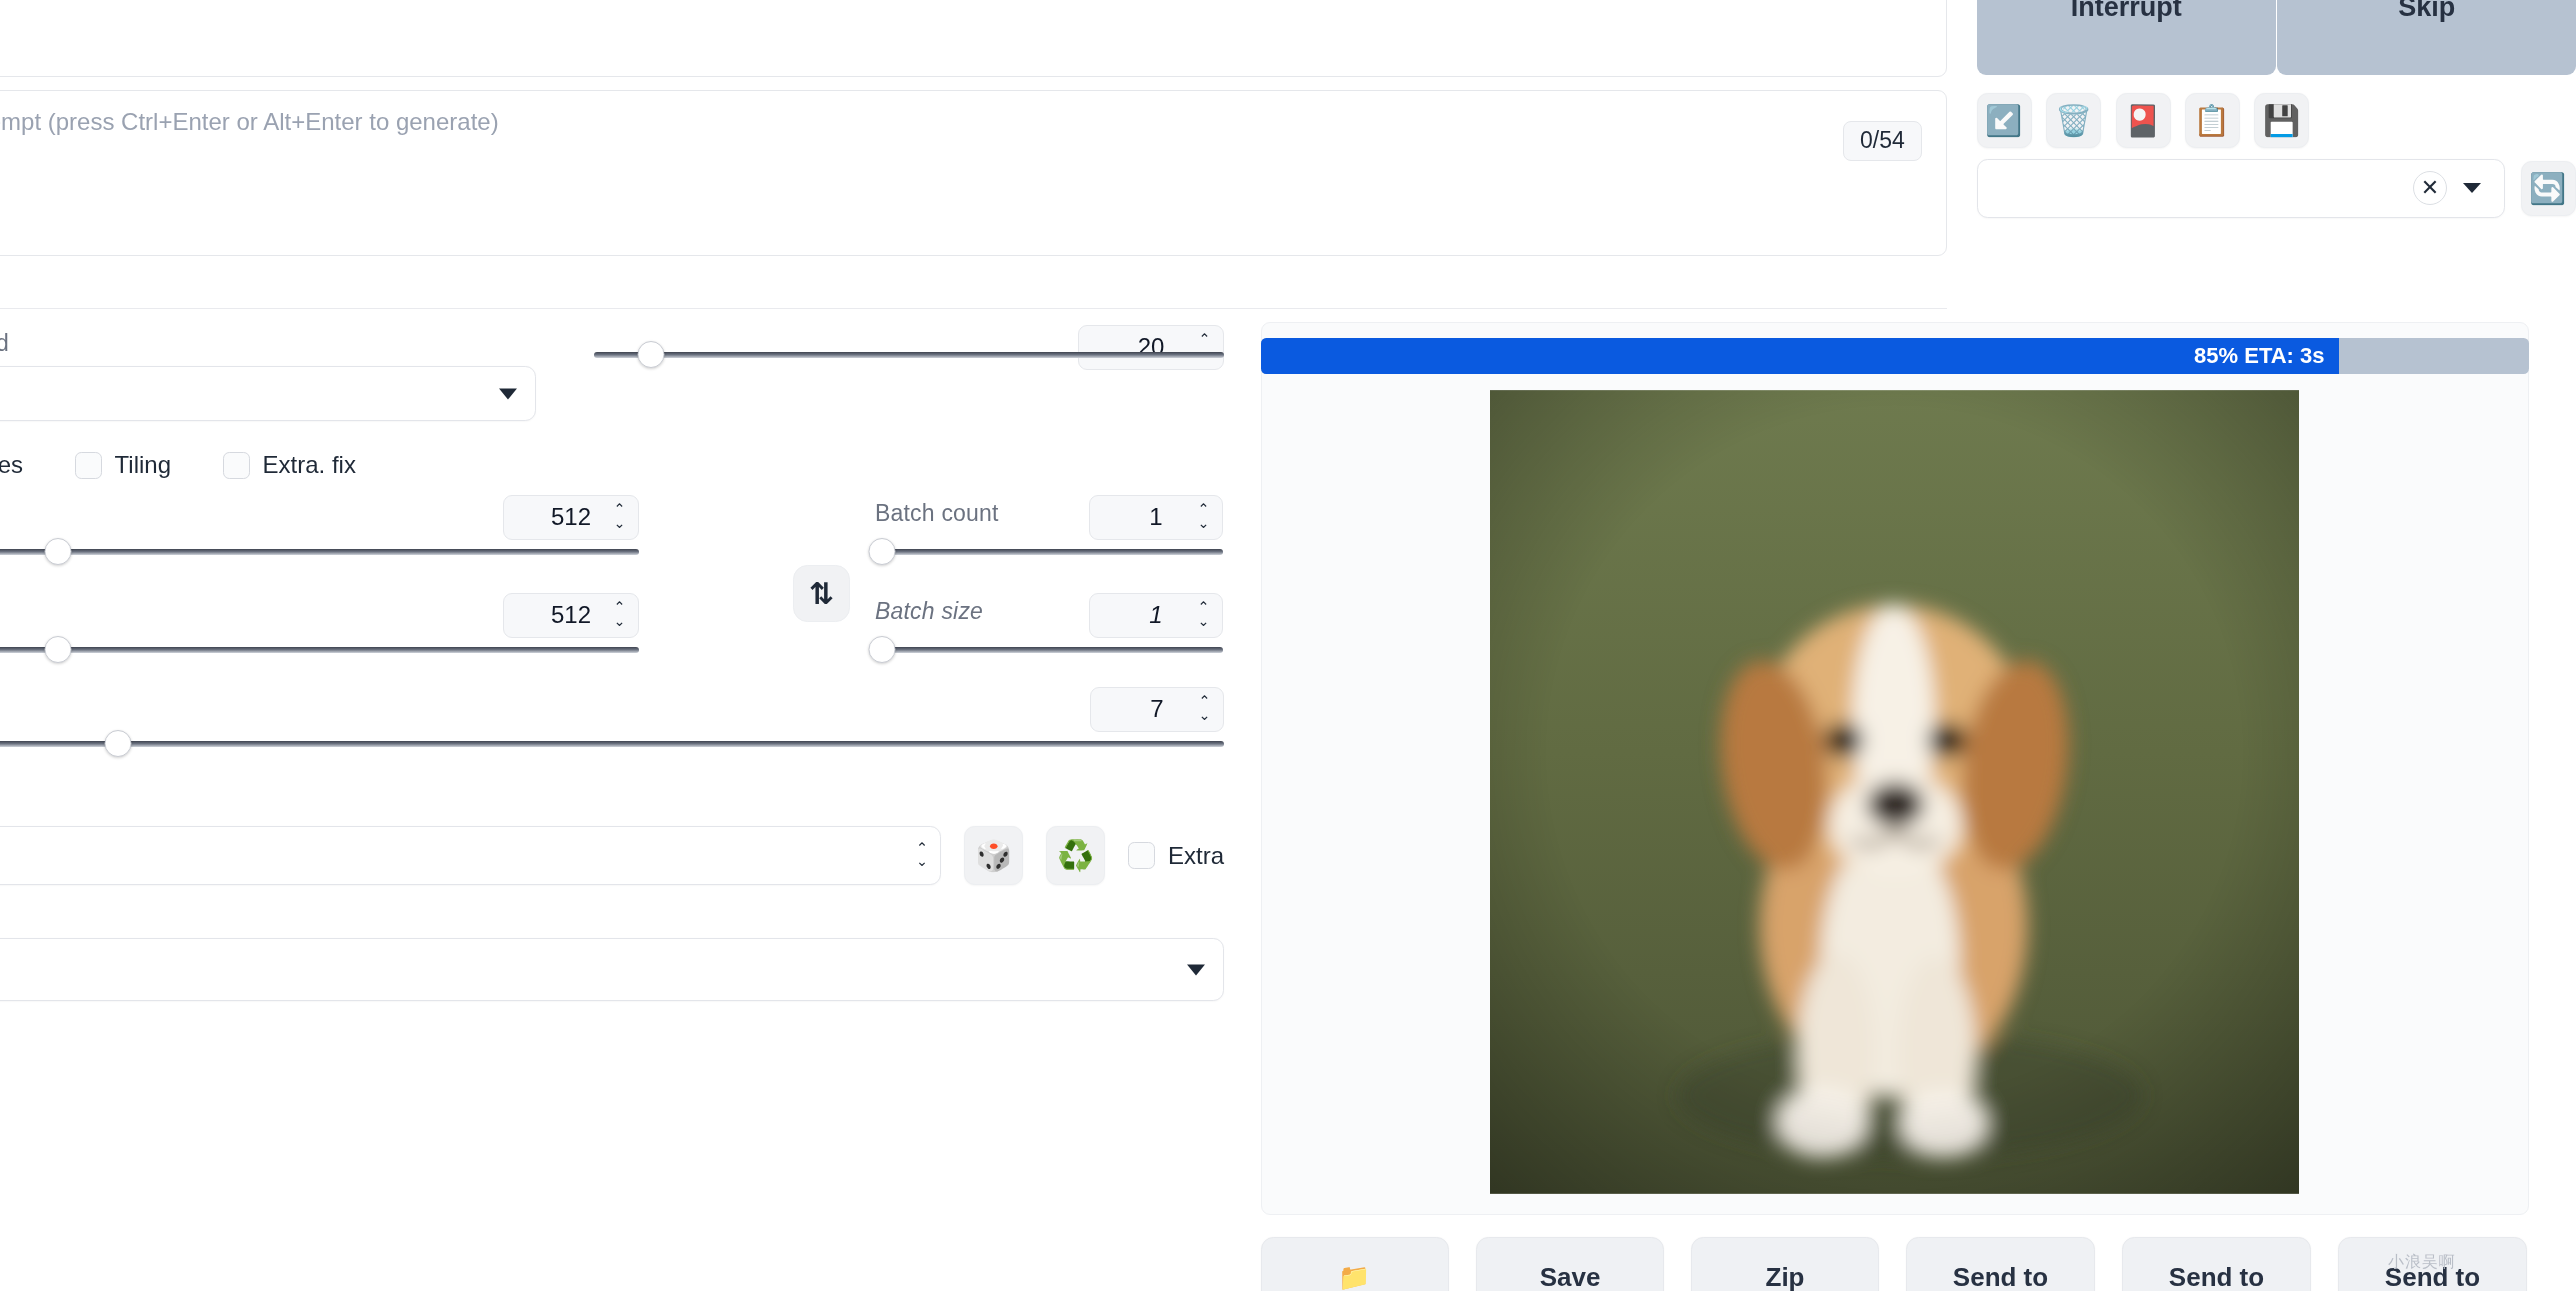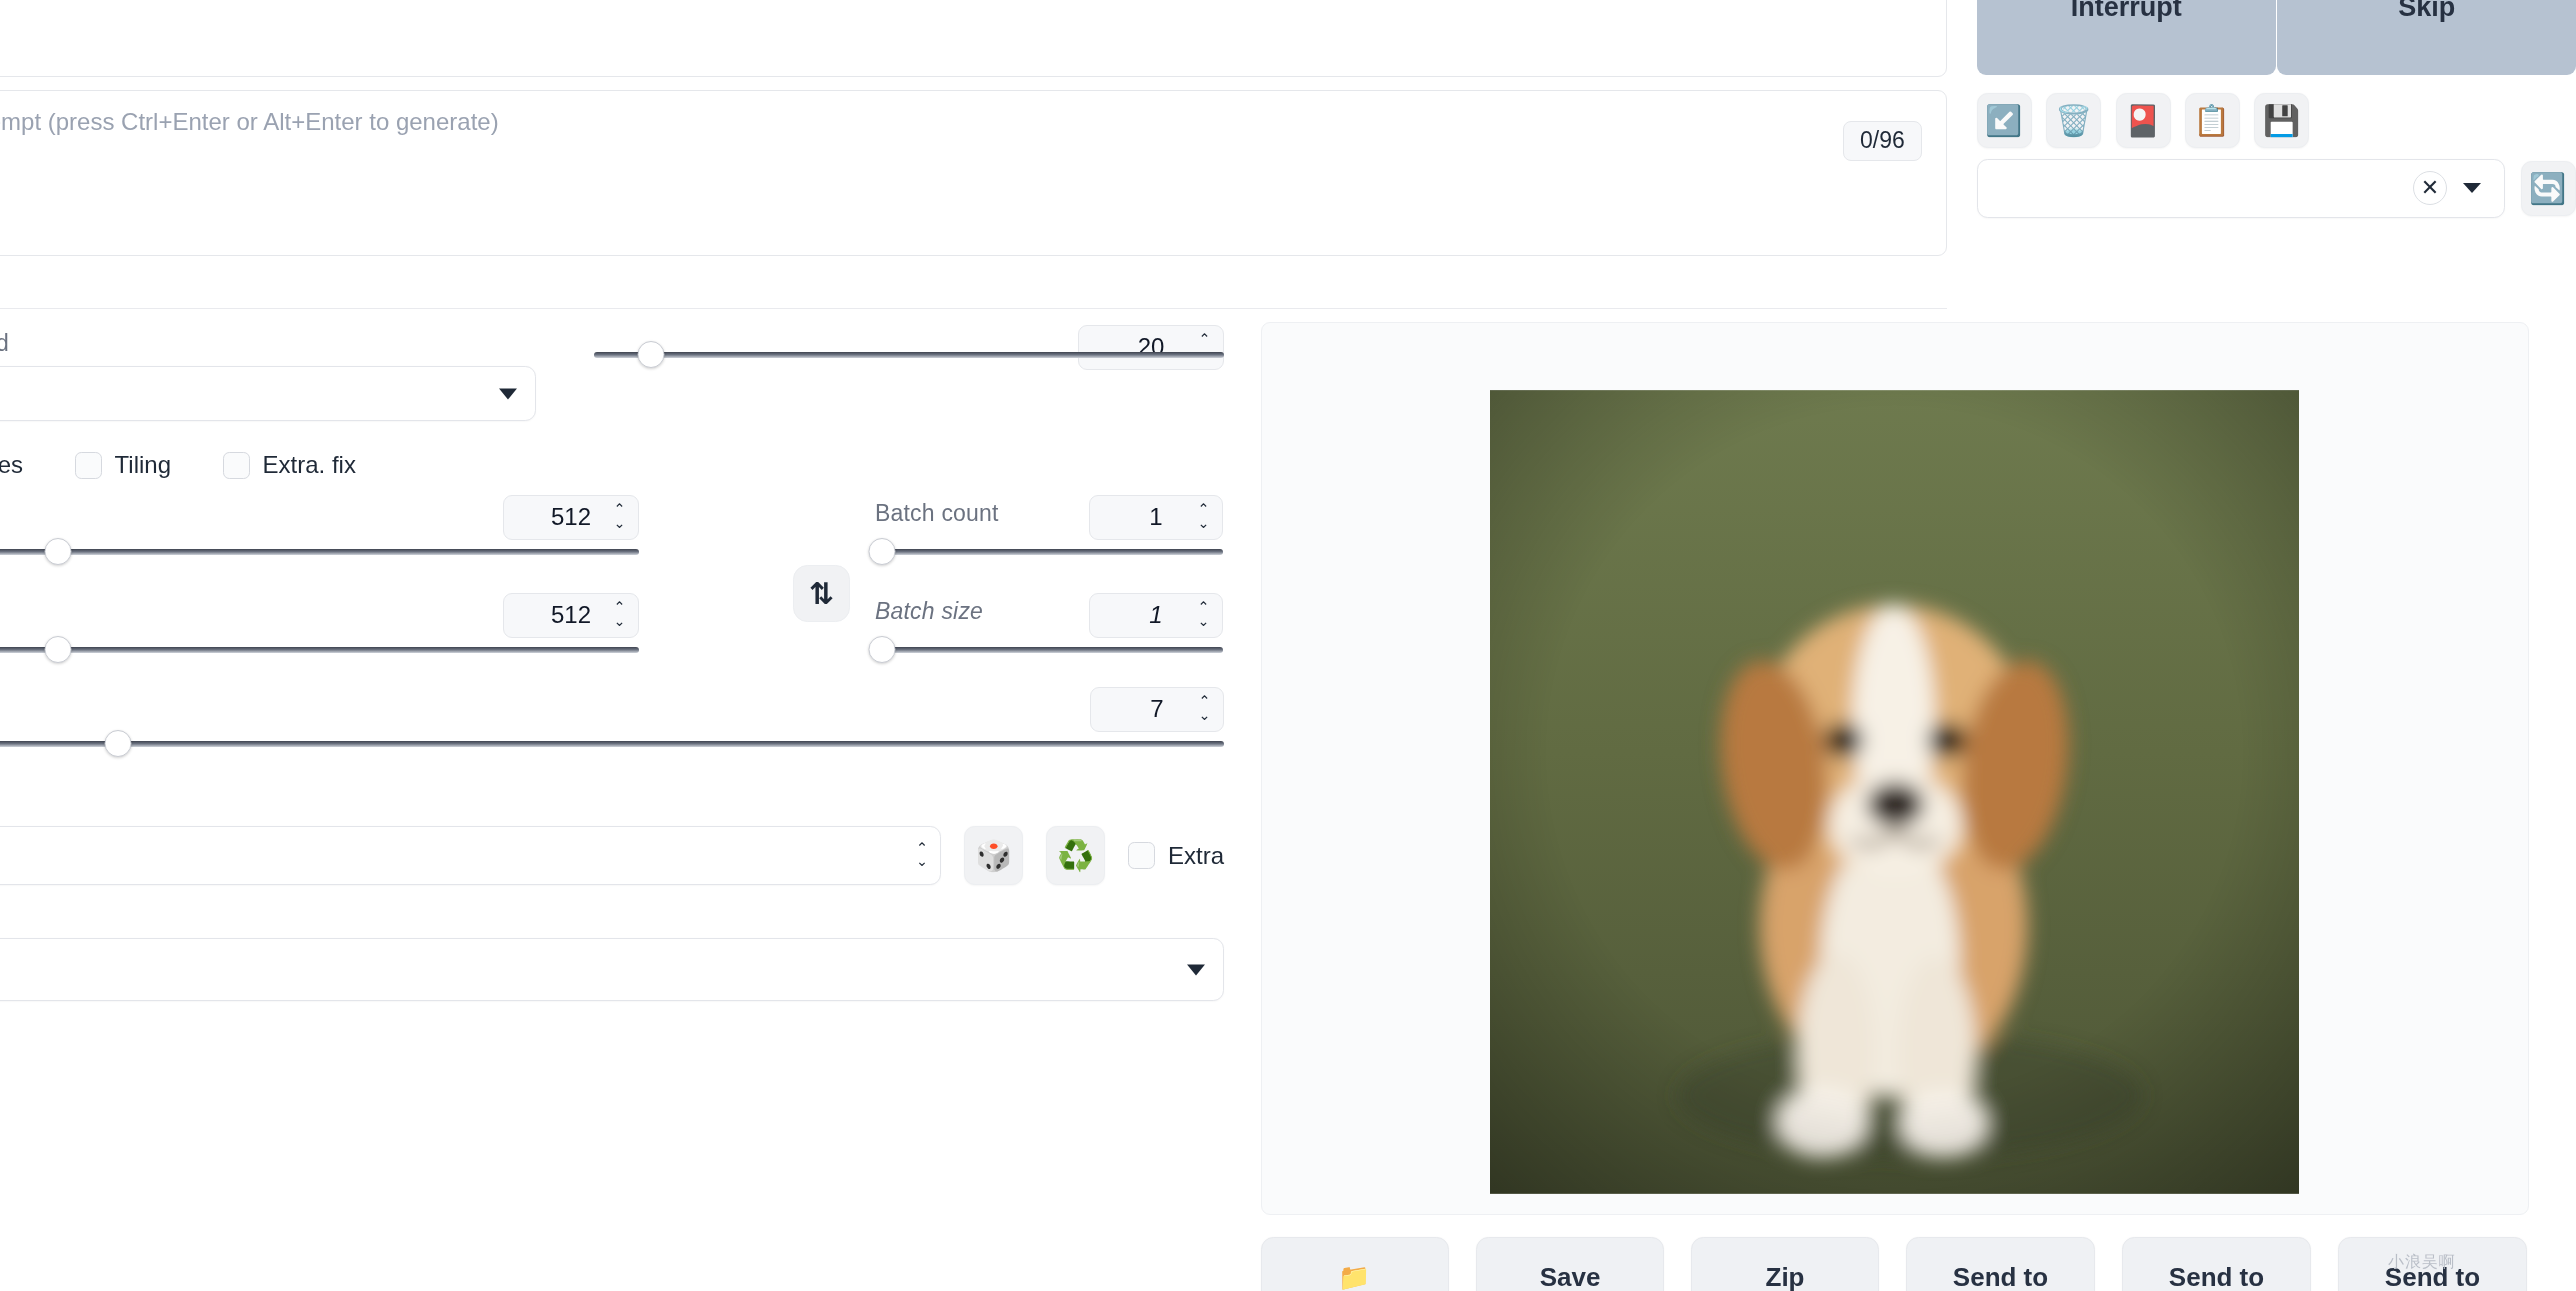--- a/index.html
+++ b/index.html
@@ -163,21 +163,21 @@
 
   <div class="prompt-col">
     <div class="prompt-box" id="pos-prompt">
       <div class="prompt-text">og</div>
     </div>
     <div class="prompt-box" id="neg-prompt">
       <div class="prompt-placeholder">gative prompt (press Ctrl+Enter or Alt+Enter to generate)</div>
     </div>
   </div>
 
-  <div class="token-counter">0/96</div>
+  <div class="token-counter">0/54</div>
 
   <div class="divider"></div>
 
   <div class="field" style="left:-125px; top:330px; width:661px;">
     <span class="label">pling method</span>
     <div class="dropdown">
 
       <span class="caret"></span>
     </div>
   </div>
@@ -346,20 +346,25 @@
         <span class="styles-caret"></span>
       </div>
       <div class="sq-btn">
         <span>🔄</span>
       </div>
     </div>
   </div>
 
   <div class="gallery-wrap"></div>
 
+  <div class="progress-outer" style="background: rgb(182, 194, 209);">
+    <div class="progress-fill" id="progress-fill" style="width: 85%; background: rgb(10, 90, 224);">
+      <span>85% ETA: 3s</span>
+    </div>
+  </div>
 
   <div class="gen-image">
     <svg width="809" height="804" viewBox="0 0 906 900" xmlns="http://www.w3.org/2000/svg">
       <defs>
         <filter id="blr" x="-20%" y="-20%" width="140%" height="140%">
           <feGaussianBlur stdDeviation="11"></feGaussianBlur>
         </filter>
         <linearGradient id="grass" x1="0" y1="0" x2="0" y2="1">
           <stop offset="0" stop-color="#6e7a4e"></stop>
           <stop offset="0.45" stop-color="#616b42"></stop>

